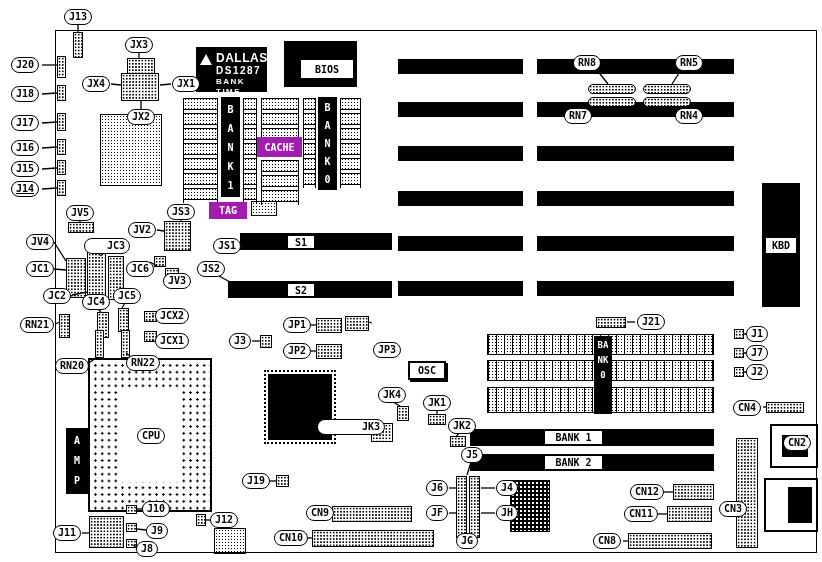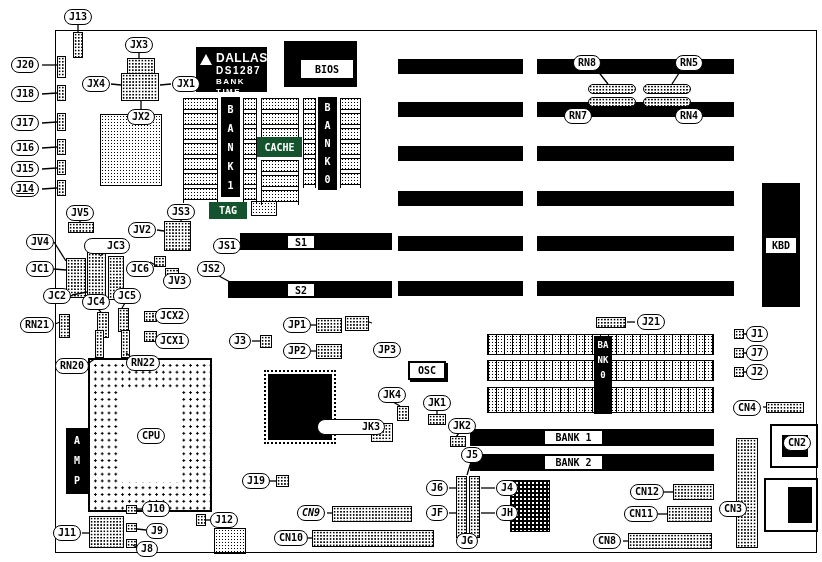--- a/index.html
+++ b/index.html
@@ -19,21 +19,21 @@
           radial-gradient(#000 0.9px,transparent 1px);
         background-size:100% 15px,3px 3px}
   .simmrow{border:1px solid #000;
         background-image:
           repeating-linear-gradient(90deg,#000 0 1px,transparent 1px 8px),
           radial-gradient(#000 0.8px,transparent 0.95px);
         background-size:8px 100%,3px 3px}
   .hatch{border:1px solid #000;background-image:radial-gradient(#000 0.9px,transparent 1px);background-size:3px 3px}
   .wbox{position:absolute;background:#fff;display:flex;align-items:center;justify-content:center;
         font:bold 10px "DejaVu Sans Mono",monospace;color:#000;z-index:2;white-space:nowrap}
-  .bbox{position:absolute;background:#14532d;display:flex;align-items:center;justify-content:center;
+  .bbox{position:absolute;background:#a21caf;display:flex;align-items:center;justify-content:center;
         font:bold 10px "DejaVu Sans Mono",monospace;color:#fff;z-index:2;white-space:nowrap}
   .vwrap{display:flex;justify-content:center;align-items:flex-start;z-index:2}
   .vspan{display:block;width:11px;word-break:break-all;color:#fff;
         font:bold 10px "DejaVu Sans Mono",monospace;text-align:center}
   .callout{position:absolute;transform:translate(-50%,-50%);background:#fff;border:1.5px solid #000;
         border-radius:8px;padding:1px 4px;font:bold 10px "DejaVu Sans Mono",monospace;
         line-height:12px;white-space:nowrap;z-index:5}
   .qfp{background:#000;outline:2px dotted #000;outline-offset:2.5px}
   .cpu-socket{border:2px solid #000;background-color:#fff;
         background-image:radial-gradient(#000 1.1px,transparent 1.25px);
@@ -312,21 +312,21 @@
       <div class="callout" style="left: 507px; top: 488px;">J4</div>
       <div class="callout" style="left: 437px; top: 513px;">JF</div>
       <div class="callout" style="left: 507px; top: 513px;">JH</div>
       <div class="callout" style="left: 467px; top: 541px;">JG</div>
       <div class="callout" style="left: 256px; top: 481px;">J19</div>
       <div class="callout" style="left: 156px; top: 509px;">J10</div>
       <div class="callout" style="left: 224px; top: 520px;">J12</div>
       <div class="callout" style="left: 157px; top: 531px;">J9</div>
       <div class="callout" style="left: 147px; top: 549px;">J8</div>
       <div class="callout" style="left: 67px; top: 533px;">J11</div>
-      <div class="callout" style="left: 311px; top: 513px; font-style: italic;">CN9</div>
+      <div class="callout" style="left: 320px; top: 513px;">CN9</div>
       <div class="callout" style="left: 291px; top: 538px;">CN10</div>
       <div class="callout" style="left: 587px; top: 63px;">RN8</div>
       <div class="callout" style="left: 689px; top: 63px;">RN5</div>
       <div class="callout" style="left: 578px; top: 116px;">RN7</div>
       <div class="callout" style="left: 689px; top: 116px;">RN4</div>
       <div class="callout" style="left: 651px; top: 322px;">J21</div>
       <div class="callout" style="left: 757px; top: 334px;">J1</div>
       <div class="callout" style="left: 757px; top: 353px;">J7</div>
       <div class="callout" style="left: 757px; top: 372px;">J2</div>
       <div class="callout" style="left: 747px; top: 408px;">CN4</div>

